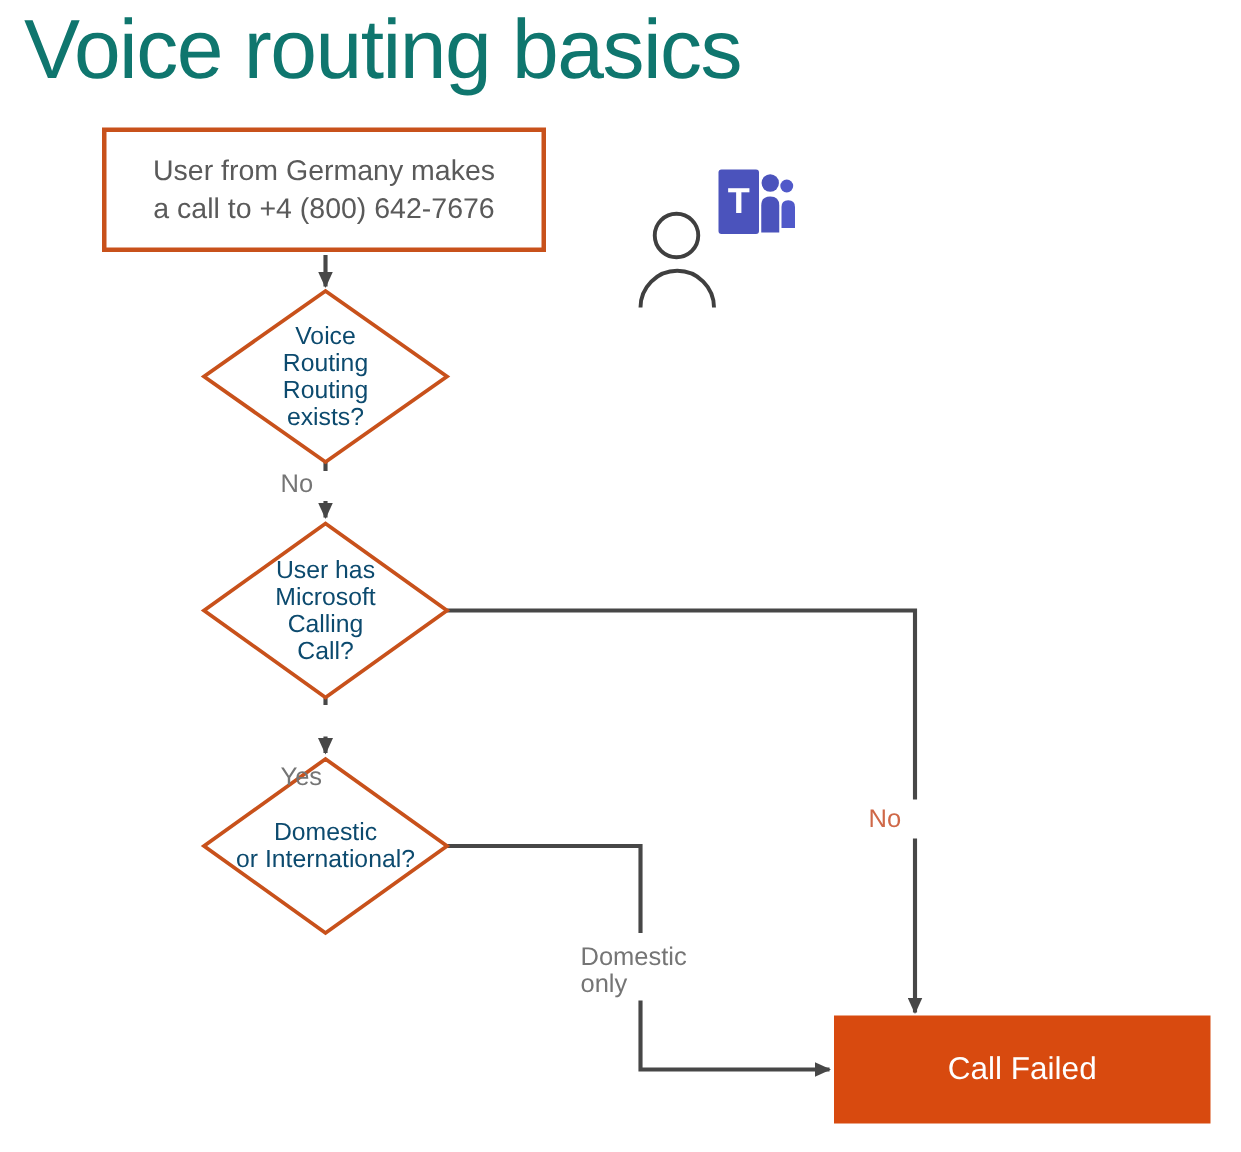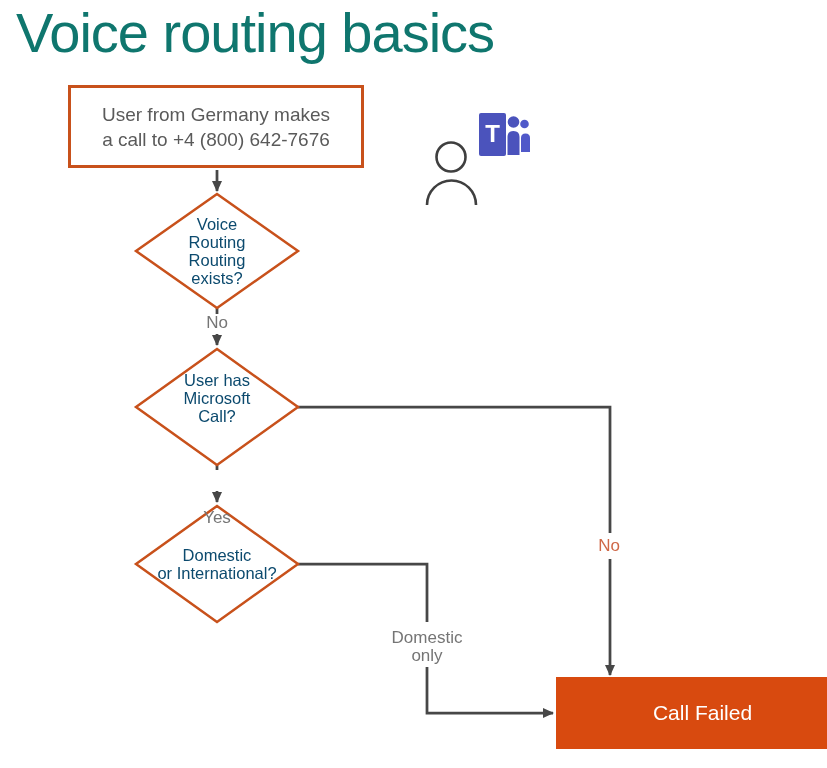--- a/index.html
+++ b/index.html
@@ -16,31 +16,31 @@
   .start-box {
     position:absolute; left:68px; top:85px; width:296px; height:83px;
     border:3px solid #C8511B; box-sizing:border-box; background:#ffffff; z-index:2;
     display:flex; flex-direction:column; align-items:center; justify-content:center;
     color:#5A5A5A; font-size:19px; line-height:25px; text-align:left;
   }
   .end-box {
     position:absolute; left:556px; top:677px; width:251px; height:72px;
     background:#D84A0F; z-index:2;
     display:flex; align-items:center; justify-content:center;
-    color:#ffffff; font-size:21px;padding-left:21px;
+    color:#ffffff; font-size:21px;
   }
   .dtext {
     position:absolute; z-index:2; text-align:center;
     color:#0c4a6e; font-size:16.5px; line-height:18px;
   }
   .dtext.d1 { left:137px; top:215px; width:160px; }
   .dtext.d2 { left:137px; top:371px; width:160px; }
   .dtext.d3 { left:127px; top:546px; width:180px; }
   .elabel {
-    position:absolute; z-index:2; text-align:center;
+    position:absolute; z-index:2; 
     color:#757575; font-size:17px; line-height:18px;
   }
   .elabel.no1 { left:187px; top:314px; width:60px; }
   .elabel.yes { left:187px; top:471px; width:60px;margin-top:38px; }
   .elabel.no2 { left:579px; top:537px; width:60px; color:#CF6848; }
   .elabel.domestic { left:387px; top:629px; width:80px; }
   .icon { position:absolute; z-index:2; }
 </style>
 </head>
 <body>
@@ -92,20 +92,21 @@
 
   <div class="dtext d1">
     <div>Voice</div>
     <div>Routing</div>
     <div>Routing</div>
     <div>exists?</div>
   </div>
   <div class="dtext d2">
     <div>User has</div>
     <div>Microsoft</div>
+    <div>Calling</div>
     <div>Call?</div>
   </div>
   <div class="dtext d3">
     <div>Domestic</div>
     <div>or International?</div>
   </div>
 
   <div class="elabel no1">No</div>
   <div class="elabel yes">Yes</div>
   <div class="elabel no2">No</div>

